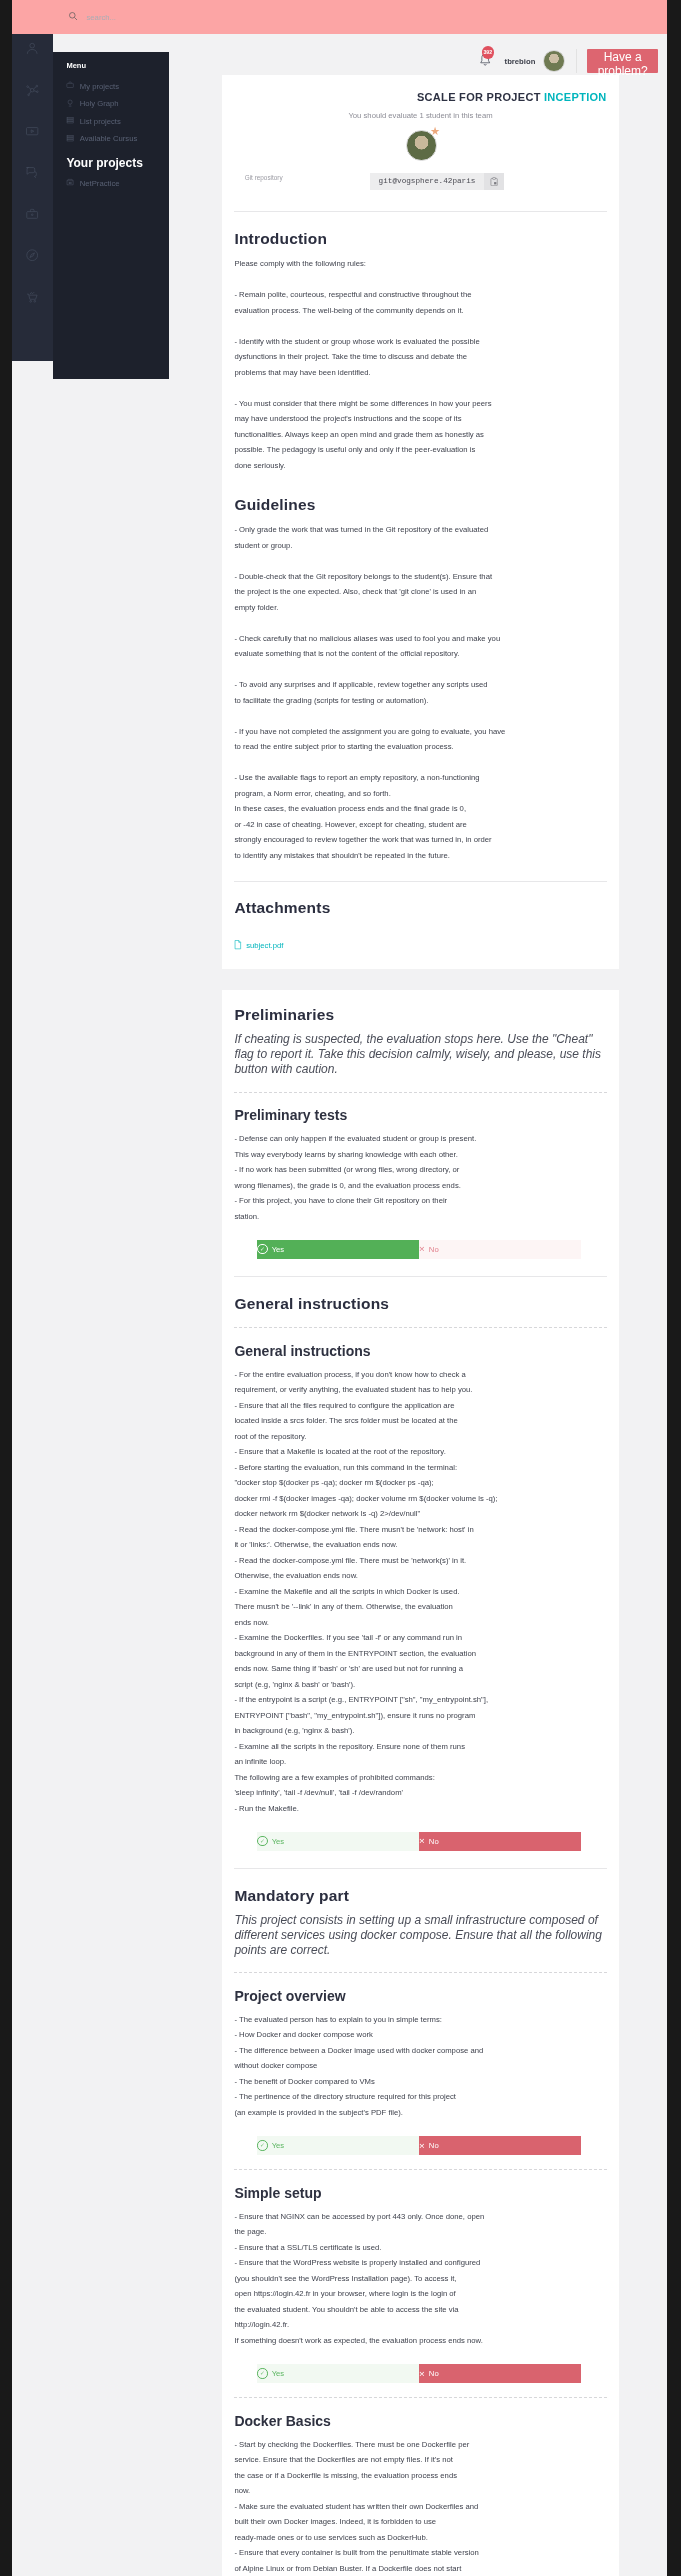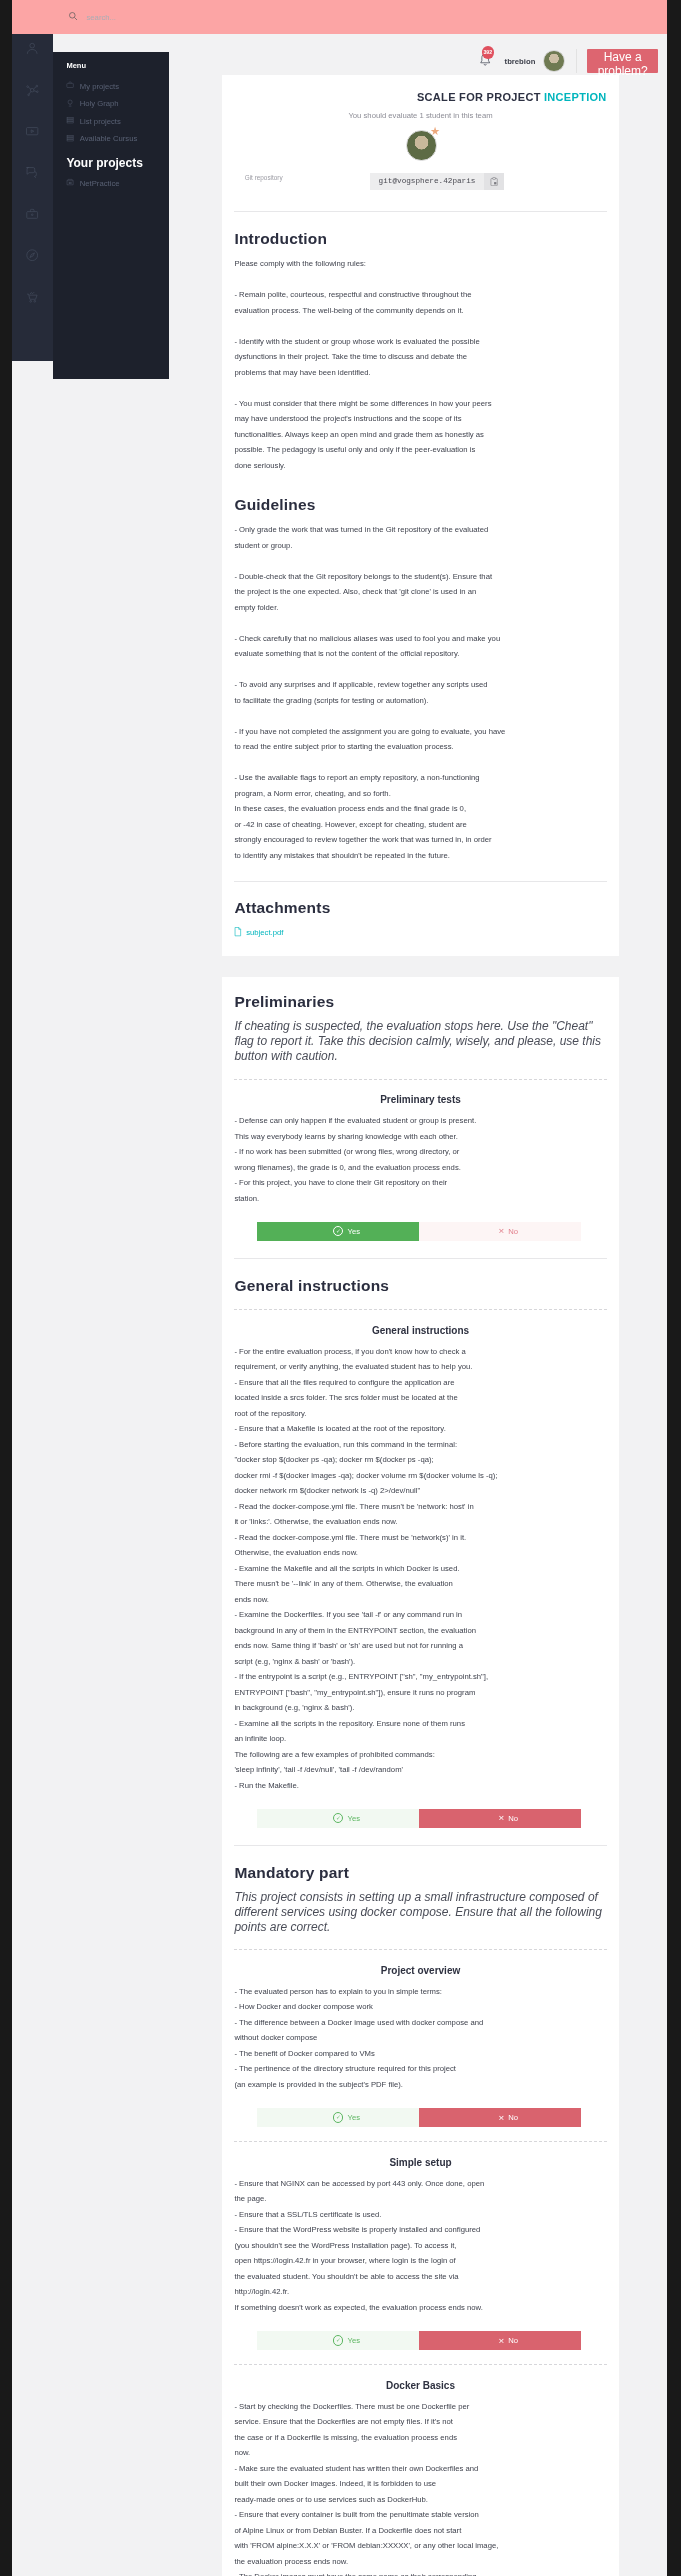--- a/index.html
+++ b/index.html
@@ -53,27 +53,27 @@
     background:radial-gradient(circle at 50% 40%,#c9b99b 0 30%,#5d6b45 31% 100%);border:0.5px solid #d5d5d5;}
   .star-badge{position:absolute;top:-4.1px;right:-4.6px;color:#eda97e;font-size:11.3px;line-height:1;}
   .git-row{margin-top:12.4px;position:relative;height:20.6px;}
   .git-label{position:absolute;left:10.3px;top:1px;font-size:6.4px;color:#9b9ba3;}
   .git-box{position:absolute;left:136px;top:0;display:flex;align-items:stretch;cursor:pointer;}
   .git-text{background:#ededee;padding:4.1px 8.2px;font-family:"Liberation Mono",monospace;font-size:7.7px;color:#4a4a52;}
   .git-copy{background:#e2e2e4;width:20.6px;display:flex;align-items:center;justify-content:center;}
   hr.solid{border:none;border-top:0.5px solid #e7e7e9;margin:17.5px 0;}
   hr.dashed{border:none;border-top:0.5px dashed #d7d7da;margin:14.4px 0;}
   h2.sec{font-size:15.5px;color:#2b2e3f;margin:3.1px 0 0 0;letter-spacing:0.2px;}
-  h3.sub{font-size:10px;color:#2e3140;margin:13.4px 0 0 0;text-align:center;}
+  h3.sub{font-size:14px;color:#2e3140;margin:13.4px 0 0 0;}
   .body-txt{white-space:pre-line;font-size:7.7px;line-height:15.5px;color:#3f424d;margin-top:8.2px;width:330px;}
   .lead{font-style:italic;font-size:12px;line-height:15px;color:#4a4d58;margin-top:8.2px;}
-  .attach-link{display:flex;align-items:center;gap:4.1px;margin-top:10px;color:#00b5bd;font-size:7.7px;cursor:pointer;text-decoration:none;}
+  .attach-link{display:flex;align-items:center;gap:4.1px;margin-top:23px;color:#00b5bd;font-size:7.7px;cursor:pointer;text-decoration:none;}
 
   .yesno{display:flex;margin:15.5px 26px 4.1px 23px;height:19px;}
-  .yesno .opt{flex:1;display:flex;align-items:center;justify-content:center;font-size:7.7px;cursor:pointer;gap:4.1px;padding-left:17px;}
+  .yesno .opt{flex:1;display:flex;align-items:center;justify-content:flex-start;font-size:7.7px;cursor:pointer;gap:4.1px;}
   .opt .ring{display:inline-flex;width:8.2px;height:8.2px;border:0.5px solid currentColor;border-radius:50%;
     align-items:center;justify-content:center;font-size:5.7px;}
   .opt .xmark{font-size:9.8px;font-weight:normal;line-height:1;}
   .yes.sel{background:#53b057;color:#fff;}
   .yes.unsel{background:#f2f9f2;color:#5cb661;}
   .no.sel{background:#d9636e;color:#fff;}
   .no.unsel{background:#fdf5f5;color:#e2808d;}
 </style>
 </head>
 <body>

